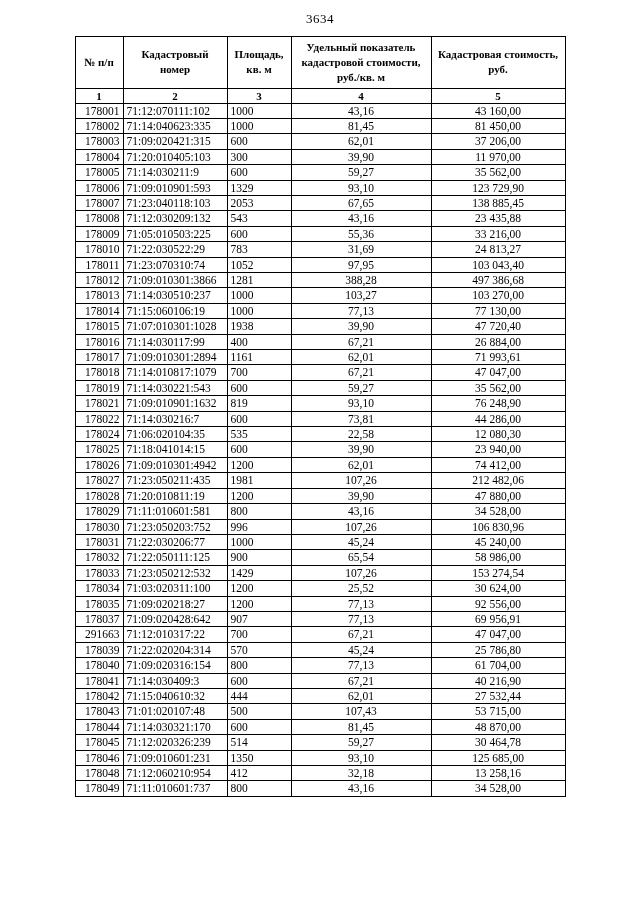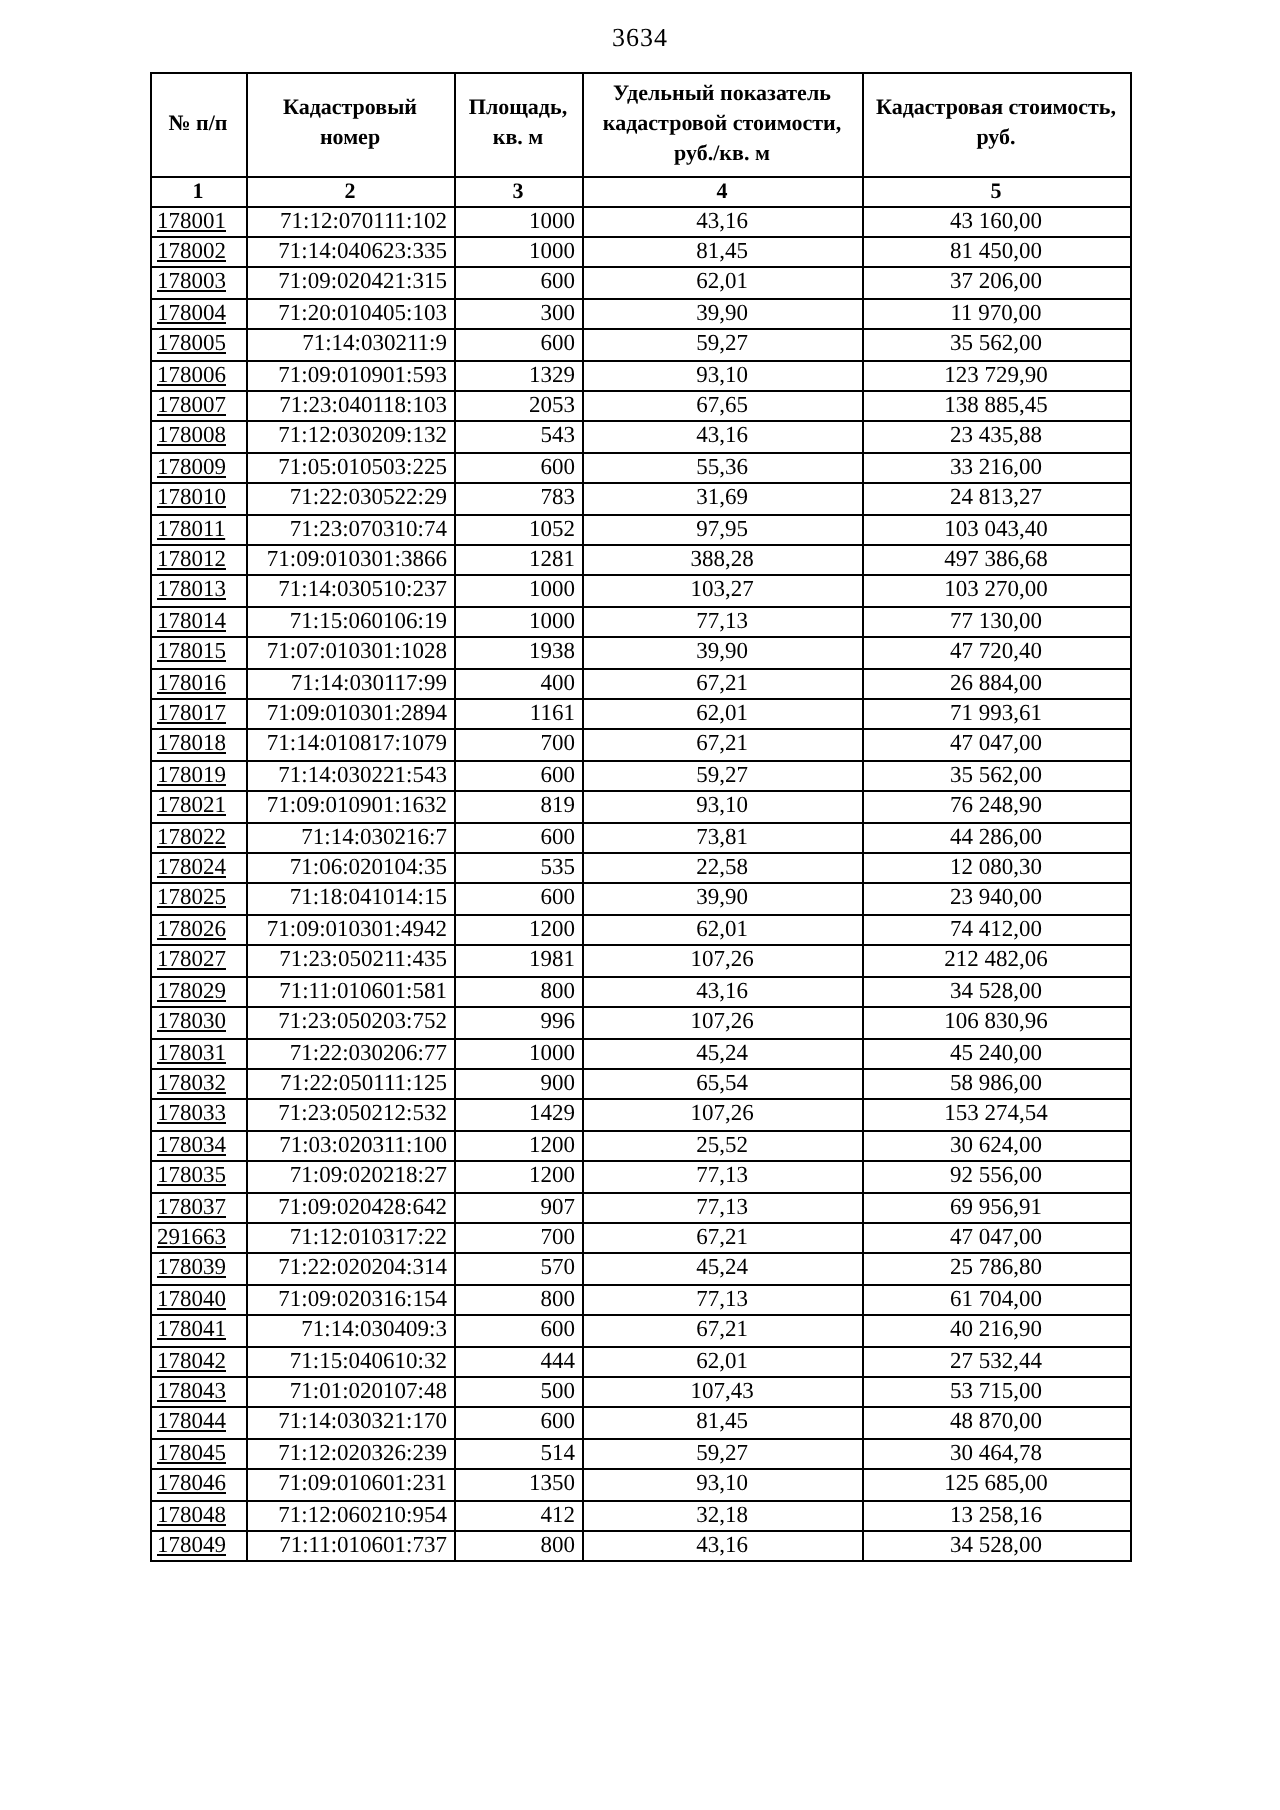--- a/index.html
+++ b/index.html
@@ -50,23 +50,23 @@
     font-size: 11.5px;
     height: 14.4px;
     line-height: 14.4px;
     padding: 0 3px;
   }
   .w0 { width: 48px; }
   .w1 { width: 104px; }
   .w2 { width: 64px; }
   .w3 { width: 140px; }
   .w4 { width: 134px; }
-  td.c0 { text-align: left; text-decoration: underline; }
-  td.c1 { text-align: right; padding-left: 4px; }
-  td.c2 { text-align: right; }
+  td.c0 { text-align: right; }
+  td.c1 { text-align: left; padding-left: 4px; }
+  td.c2 { text-align: left; }
   td.c3 { text-align: center; }
   td.c4 { text-align: center; }
 </style>
 </head>
 <body>
 
 <div class="page">
   <div class="page-number">3634</div>
 
   <table class="cad">
@@ -263,20 +263,27 @@
           <td class="c4">74 412,00</td>
         </tr>
         <tr>
           <td class="c0">178027</td>
           <td class="c1">71:23:050211:435</td>
           <td class="c2">1981</td>
           <td class="c3">107,26</td>
           <td class="c4">212 482,06</td>
         </tr>
         <tr>
+          <td class="c0">178028</td>
+          <td class="c1">71:20:010811:19</td>
+          <td class="c2">1200</td>
+          <td class="c3">39,90</td>
+          <td class="c4">47 880,00</td>
+        </tr>
+        <tr>
           <td class="c0">178029</td>
           <td class="c1">71:11:010601:581</td>
           <td class="c2">800</td>
           <td class="c3">43,16</td>
           <td class="c4">34 528,00</td>
         </tr>
         <tr>
           <td class="c0">178030</td>
           <td class="c1">71:23:050203:752</td>
           <td class="c2">996</td>

